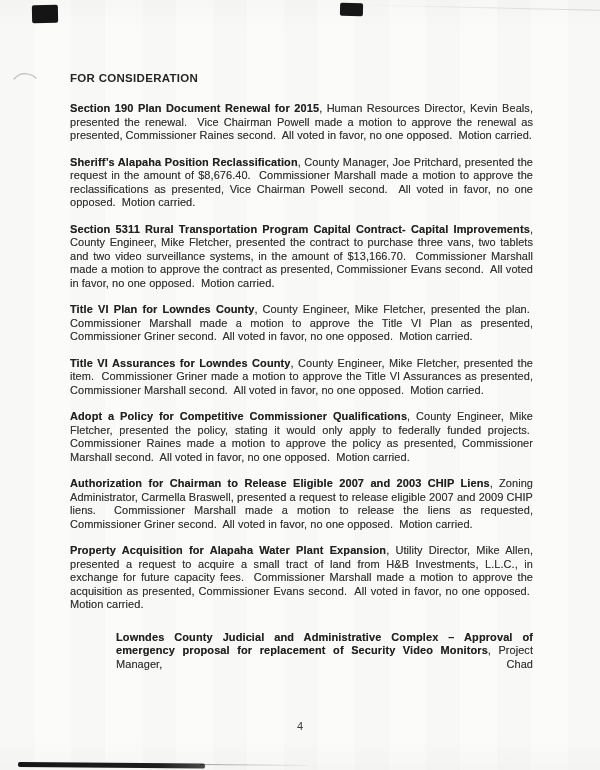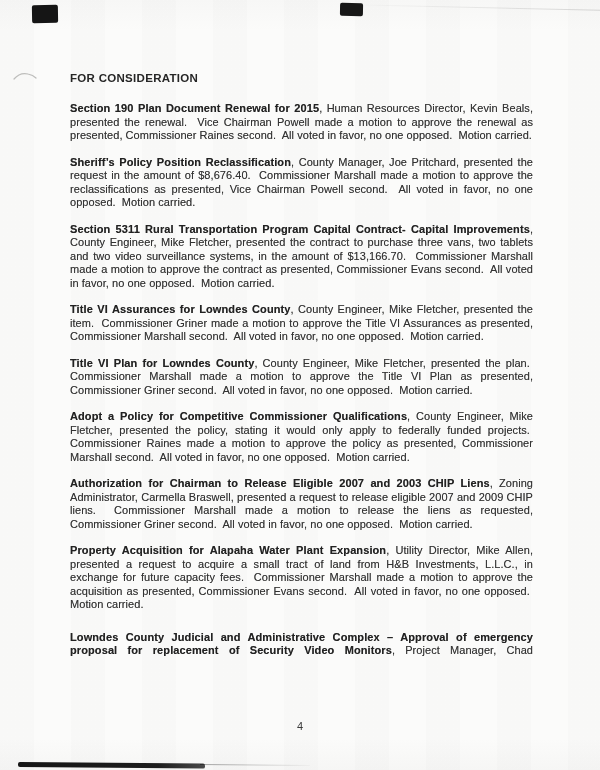--- a/index.html
+++ b/index.html
@@ -34,21 +34,21 @@
     font-size: 11px;
     line-height: 13.5px;
     text-align: justify;
     color: #333;
     letter-spacing: 0.05px;
     text-shadow: 0 0 0.4px rgba(60,60,60,0.55);
   }
   p.para:first-of-type { margin-top: 0; }
   p.para b { color: #222; letter-spacing: 0.1px; }
   p.para.force-just { text-align-last: justify; }
-  p.para.gap-lg { margin-top: 19px; }
+  p.para.gap-lg { margin-top: 19px; margin-left: 46px; }
   .page-number {
     position: absolute;
     top: 720px;
     left: 0;
     width: 600px;
     text-align: center;
     font-size: 11px;
     color: #3a3a3a;
   }
   
@@ -100,27 +100,27 @@
   <div class="edge-line-top-right"></div>
   <svg class="pencil-squiggle" width="26" height="16" viewBox="0 0 26 16">
     <path d="M2 9 Q 8 2 16 4 Q 21 5 24 8" fill="none" stroke="#bdbdbb" stroke-width="1.2" stroke-linecap="round"></path>
   </svg>
 
   <div class="content">
     <div class="heading">FOR CONSIDERATION</div>
 
     <p class="para"><b>Section 190 Plan Document Renewal for 2015</b><span>, Human Resources Director, Kevin Beals, presented the renewal.&nbsp; Vice Chairman Powell made a motion to approve the renewal as presented, Commissioner Raines second.&nbsp; All voted in favor, no one opposed.&nbsp; Motion carried.</span></p>
 
-    <p class="para"><b>Sheriff’s Policy Position Reclassification</b><span>, County Manager, Joe Pritchard, presented the request in the amount of $8,676.40.&nbsp; Commissioner Marshall made a motion to approve the reclassifications as presented, Vice Chairman Powell second.&nbsp; All voted in favor, no one opposed.&nbsp; Motion carried.</span></p>
+    <p class="para"><b>Sheriff’s Alapaha Position Reclassification</b><span>, County Manager, Joe Pritchard, presented the request in the amount of $8,676.40.&nbsp; Commissioner Marshall made a motion to approve the reclassifications as presented, Vice Chairman Powell second.&nbsp; All voted in favor, no one opposed.&nbsp; Motion carried.</span></p>
 
     <p class="para"><b>Section 5311 Rural Transportation Program Capital Contract- Capital Improvements</b><span>, County Engineer, Mike Fletcher, presented the contract to purchase three vans, two tablets and two video surveillance systems, in the amount of $13,166.70.&nbsp; Commissioner Marshall made a motion to approve the contract as presented, Commissioner Evans second.&nbsp; All voted in favor, no one opposed.&nbsp; Motion carried.</span></p>
 
+    <p class="para"><b>Title VI Plan for Lowndes County</b><span>, County Engineer, Mike Fletcher, presented the plan.&nbsp; Commissioner Marshall made a motion to approve the Title VI Plan as presented, Commissioner Griner second.&nbsp; All voted in favor, no one opposed.&nbsp; Motion carried.</span></p>
+
     <p class="para"><b>Title VI Assurances for Lowndes County</b><span>, County Engineer, Mike Fletcher, presented the item.&nbsp; Commissioner Griner made a motion to approve the Title VI Assurances as presented, Commissioner Marshall second.&nbsp; All voted in favor, no one opposed.&nbsp; Motion carried.</span></p>
-
-    <p class="para"><b>Title VI Plan for Lowndes County</b><span>, County Engineer, Mike Fletcher, presented the plan.&nbsp; Commissioner Marshall made a motion to approve the Title VI Plan as presented, Commissioner Griner second.&nbsp; All voted in favor, no one opposed.&nbsp; Motion carried.</span></p>
 
     <p class="para"><b>Adopt a Policy for Competitive Commissioner Qualifications</b><span>, County Engineer, Mike Fletcher, presented the policy, stating it would only apply to federally funded projects.&nbsp; Commissioner Raines made a motion to approve the policy as presented, Commissioner Marshall second.&nbsp; All voted in favor, no one opposed.&nbsp; Motion carried.</span></p>
 
     <p class="para"><b>Authorization for Chairman to Release Eligible 2007 and 2003 CHIP Liens</b><span>, Zoning Administrator, Carmella Braswell, presented a request to release eligible 2007 and 2009 CHIP liens.&nbsp; Commissioner Marshall made a motion to release the liens as requested, Commissioner Griner second.&nbsp; All voted in favor, no one opposed.&nbsp; Motion carried.</span></p>
 
     <p class="para"><b>Property Acquisition for Alapaha Water Plant Expansion</b><span>, Utility Director, Mike Allen, presented a request to acquire a small tract of land from H&amp;B Investments, L.L.C., in exchange for future capacity fees.&nbsp; Commissioner Marshall made a motion to approve the acquisition as presented, Commissioner Evans second.&nbsp; All voted in favor, no one opposed.&nbsp; Motion carried.</span></p>
 
     <p class="para force-just gap-lg"><b>Lowndes County Judicial and Administrative Complex – Approval of emergency proposal for replacement of Security Video Monitors</b><span>, Project Manager, Chad</span></p>
   </div>
 

